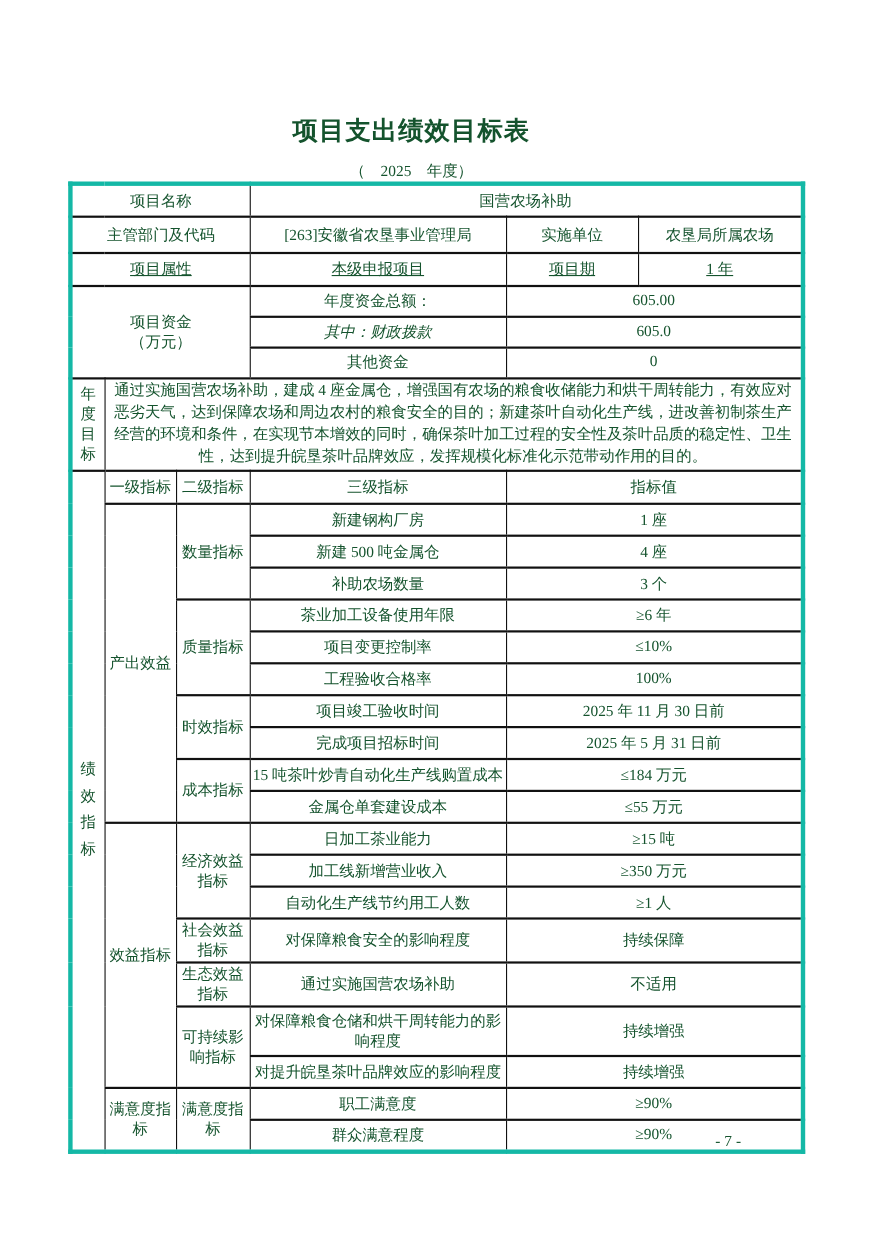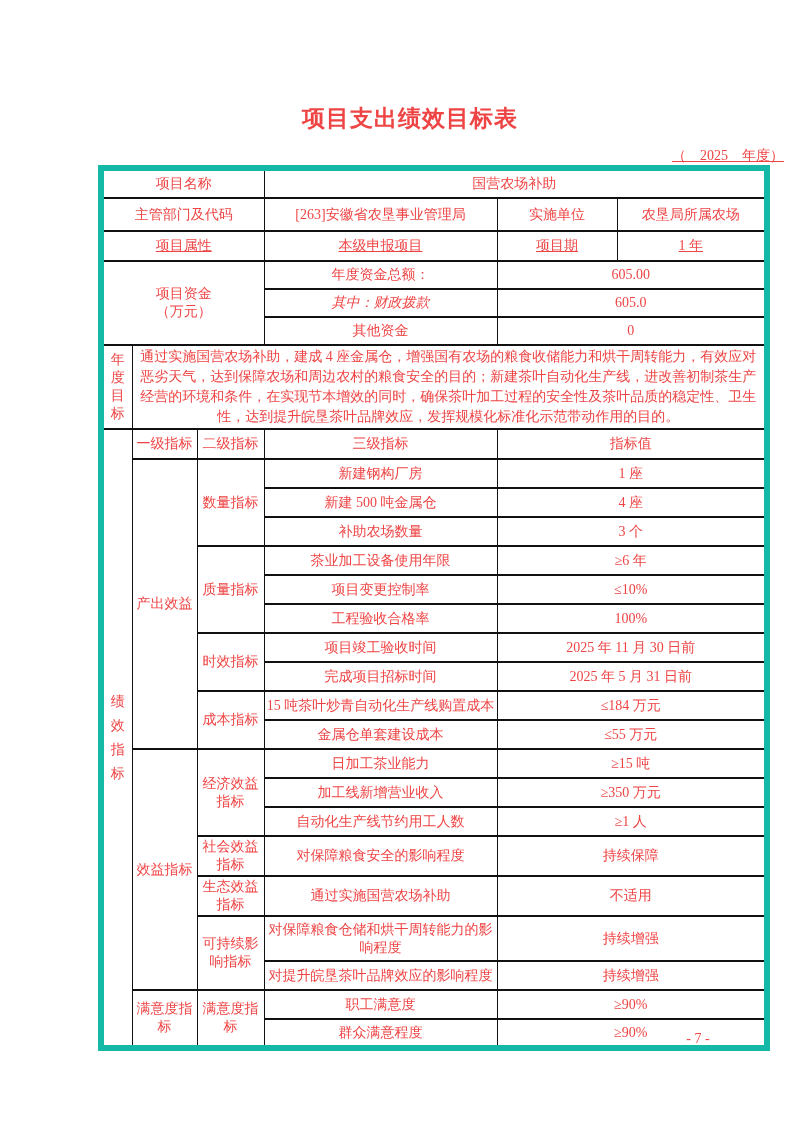--- a/index.html
+++ b/index.html
@@ -1,45 +1,43 @@
 <!DOCTYPE html>
 <html><head>
 <meta charset="utf-8">
 <style>
   html,body{margin:0;padding:0;background:#fff;}
   .page{
     position:relative;
     width:748px;height:1123px;
     background:#fff;
-    color:#ef4444;
+    color:#14532d;
     font-family:"Liberation Serif","DejaVu Serif",serif;
     overflow:hidden;
-    margin-left:36px;
   }
   .doc-title{
     position:absolute;top:103px;left:0;width:100%;
     text-align:center;
     font-family:"Liberation Sans","DejaVu Sans",sans-serif;
     font-weight:700;
     font-size:23px;
     letter-spacing:1px;
   }
   .doc-subtitle{
     position:absolute;top:147px;left:0;width:100%;
-    text-align:right;
+    text-align:center;
     font-size:14px;
     white-space:pre;
-    text-decoration:underline;
   }
   table.doc-table{
     position:absolute;left:62px;top:165px;
     width:666px;
     border-collapse:collapse;
     table-layout:fixed;
-    border:6px solid #14b8a6;
+    border:4px solid #14b8a6;
   }
   table.doc-table td{
     border-left:1px solid #111;
     border-right:1px solid #111;
     border-top:2px solid #111;
     border-bottom:2px solid #111;
     font-size:14px;
     text-align:center;
     vertical-align:middle;
     padding:1px 2px;

